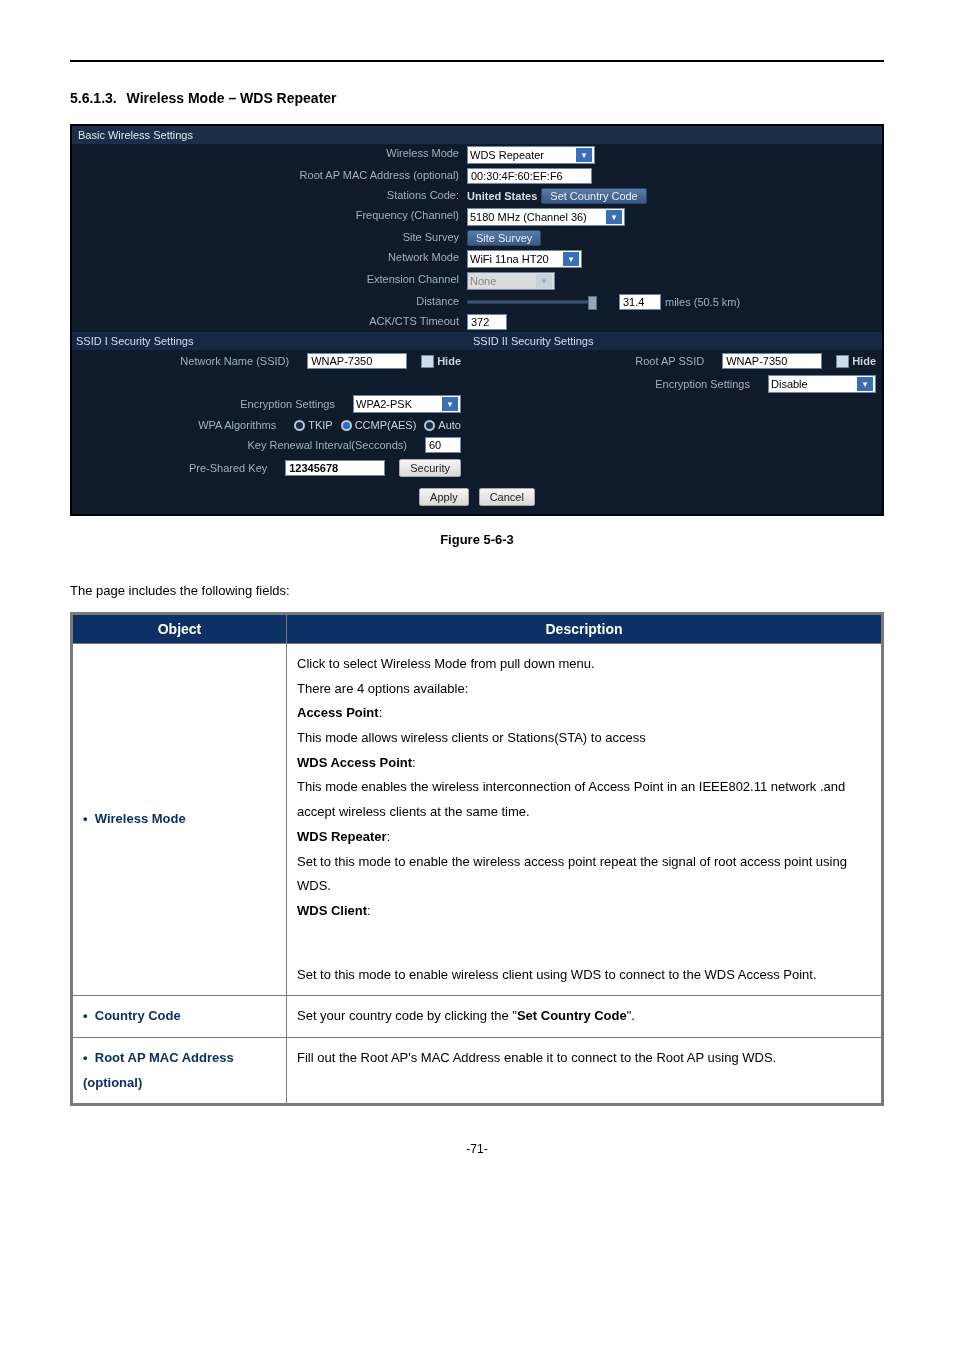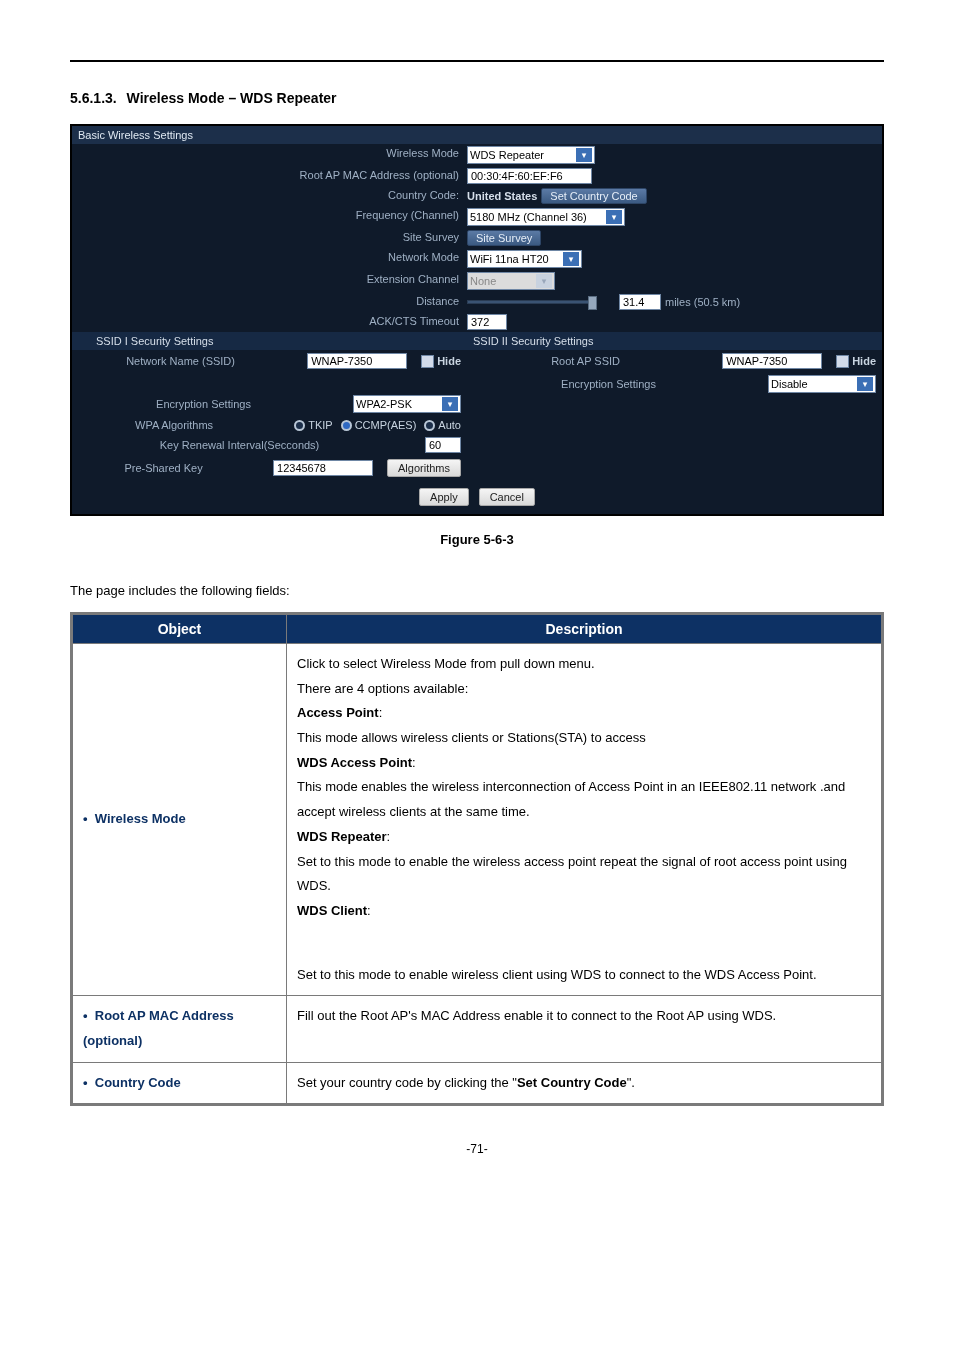--- a/index.html
+++ b/index.html
@@ -19,27 +19,27 @@
   .dropdown { justify-content: space-between; }
   .dd-arrow { background:#3b6fb5; color:#fff; display:inline-flex; align-items:center; justify-content:center; width:16px; height:14px; font-size:9px; margin-left:2px; }
   .btn { background: linear-gradient(#5b7aa5,#3b5a82); border: 1px solid #2d4566; color:#e6eef8; padding: 1px 8px; font-size: 11px; border-radius:2px; }
   .btn-grey { background: linear-gradient(#f5f5f5,#d9d9d9); border:1px solid #a8a8a8; color:#222; padding:2px 10px; font-size:11px; border-radius:2px; }
   .chk { display:inline-block; width:13px; height:13px; border:1px solid #6f87a5; background:#d2dbea; }
   .radio { display:inline-block; width:11px; height:11px; border-radius:50%; border:2px solid #b8c6d6; background:#1c2f4a; vertical-align:middle; }
   .radio.sel { background:#2f69c2; }
   .bold-w { font-weight:bold; color:#d6dfea; }
 
   .security-row { display:flex; }
-  .sec-title { background:#162944; color:#d6dfea; padding:3px 24px; width:395px; font-weight:normal; }
+  .sec-title { background:#162944; color:#d6dfea; padding:3px 4px; width:395px; font-weight:normal; }
   .sec-title2 { background:#162944; color:#d6dfea; padding:3px 6px; flex:1; font-weight:normal; }
 
   .ssid-left { width:395px; }
   .ssid-right { flex:1; }
   .ssid-row { display:flex; align-items:center; padding:3px 6px; }
-  .ssid-row .rlab { flex:1; text-align:center; color:#9fb0c4; padding-right:24px; }
+  .ssid-row .rlab { flex:1; text-align:right; color:#9fb0c4; padding-right:18px; }
 
   .action-row { display:flex; justify-content:center; gap:10px; padding:8px 0; }
 
   .figcap { text-align:center; font-weight:bold; font-size:13px; margin:16px 0 36px 0; }
 
   .intro { font-size:13px; margin: 0 0 14px 0; }
 
   
   table.desc { width:100%; border-collapse: collapse; border: 3px solid #7a7a7a; }
   table.desc th { background:#0d3164; color:#fff; text-align:center; padding:6px 10px; font-size:14px; border:1px solid #7a7a7a; }
@@ -75,21 +75,21 @@
   </div>
 
   <div class="panel-row">
     <div class="lbl-col">Root AP MAC Address (optional)</div>
     <div class="val-col">
       <input class="txt" style="width: 125px;" value="00:30:4F:60:EF:F6">
     </div>
   </div>
 
   <div class="panel-row">
-    <div class="lbl-col">Country Code:</div>
+    <div class="lbl-col">Stations Code:</div>
     <div class="val-col">
       <span class="bold-w">United States</span>
       <button class="btn">Set Country Code</button>
     </div>
   </div>
 
   <div class="panel-row">
     <div class="lbl-col">Frequency (Channel)</div>
     <div class="val-col">
       <span class="dropdown" style="width:158px;">
@@ -174,22 +174,22 @@
         <span style="color:#c8d4e0;margin:0 8px 0 3px;">CCMP(AES)</span>
         <span class="radio"></span>
         <span style="color:#c8d4e0;margin-left:3px;">Auto</span>
       </div>
       <div class="ssid-row">
         <div class="rlab">Key Renewal Interval(Secconds)</div>
         <input class="txt" style="width: 36px;" value="60">
       </div>
       <div class="ssid-row">
         <div class="rlab">Pre-Shared Key</div>
-        <input class="txt" style="width: 100px;" value="12345678">
-        <button class="btn-grey" style="margin-left:14px;">Algorithms</button>
+        <input class="txt" style="width: 100px; font-weight: bold;" value="12345678">
+        <button class="btn-grey" style="margin-left:14px;">Security</button>
       </div>
     </div>
 
     <div class="ssid-right">
       <div class="ssid-row">
         <div class="rlab">Root AP SSID</div>
         <input class="txt" style="width: 100px;" value="WNAP-7350">
         <span class="chk" style="margin-left:14px;"></span>
         <span style="margin-left:3px;color:#c8d4e0;font-weight:bold;">Hide</span>
       </div>
@@ -231,28 +231,28 @@
       <div><span class="desc-strong">WDS Access Point</span>:</div>
       <div>This mode enables the wireless interconnection of Access Point in an IEEE802.11 network .and accept wireless clients at the same time.</div>
       <div><span class="desc-strong">WDS Repeater</span>:</div>
       <div>Set to this mode to enable the wireless access point repeat the signal of root access point using WDS.</div>
       <div><span class="desc-strong">WDS Client</span>:</div>
       <div style="text-align:justify;margin-top:39px;">Set to this mode to enable wireless client using WDS to connect to the WDS Access Point.</div>
     </td>
   </tr>
   <tr>
     <td class="obj-col">
-      <span class="bullet">•&nbsp;&nbsp;</span><span>Root AP MAC Address (optional)</span>
-    </td>
-    <td>Fill out the Root AP's MAC Address enable it to connect to the Root AP using WDS.</td>
+      <span class="bullet">•&nbsp;&nbsp;</span><span>Country Code</span>
+    </td>
+    <td>
+      <span>Set your country code by clicking the "</span><span class="desc-strong">Set Country Code</span><span>".</span>
+    </td>
   </tr>
   <tr>
     <td class="obj-col">
-      <span class="bullet">•&nbsp;&nbsp;</span><span>Country Code</span>
-    </td>
-    <td>
-      <span>Set your country code by clicking the "</span><span class="desc-strong">Set Country Code</span><span>".</span>
-    </td>
+      <span class="bullet">•&nbsp;&nbsp;</span><span>Root AP MAC Address (optional)</span>
+    </td>
+    <td>Fill out the Root AP's MAC Address enable it to connect to the Root AP using WDS.</td>
   </tr>
 </tbody>
   </table>
 
 <div class="pagenum">-71-</div>
 
 </body></html>

